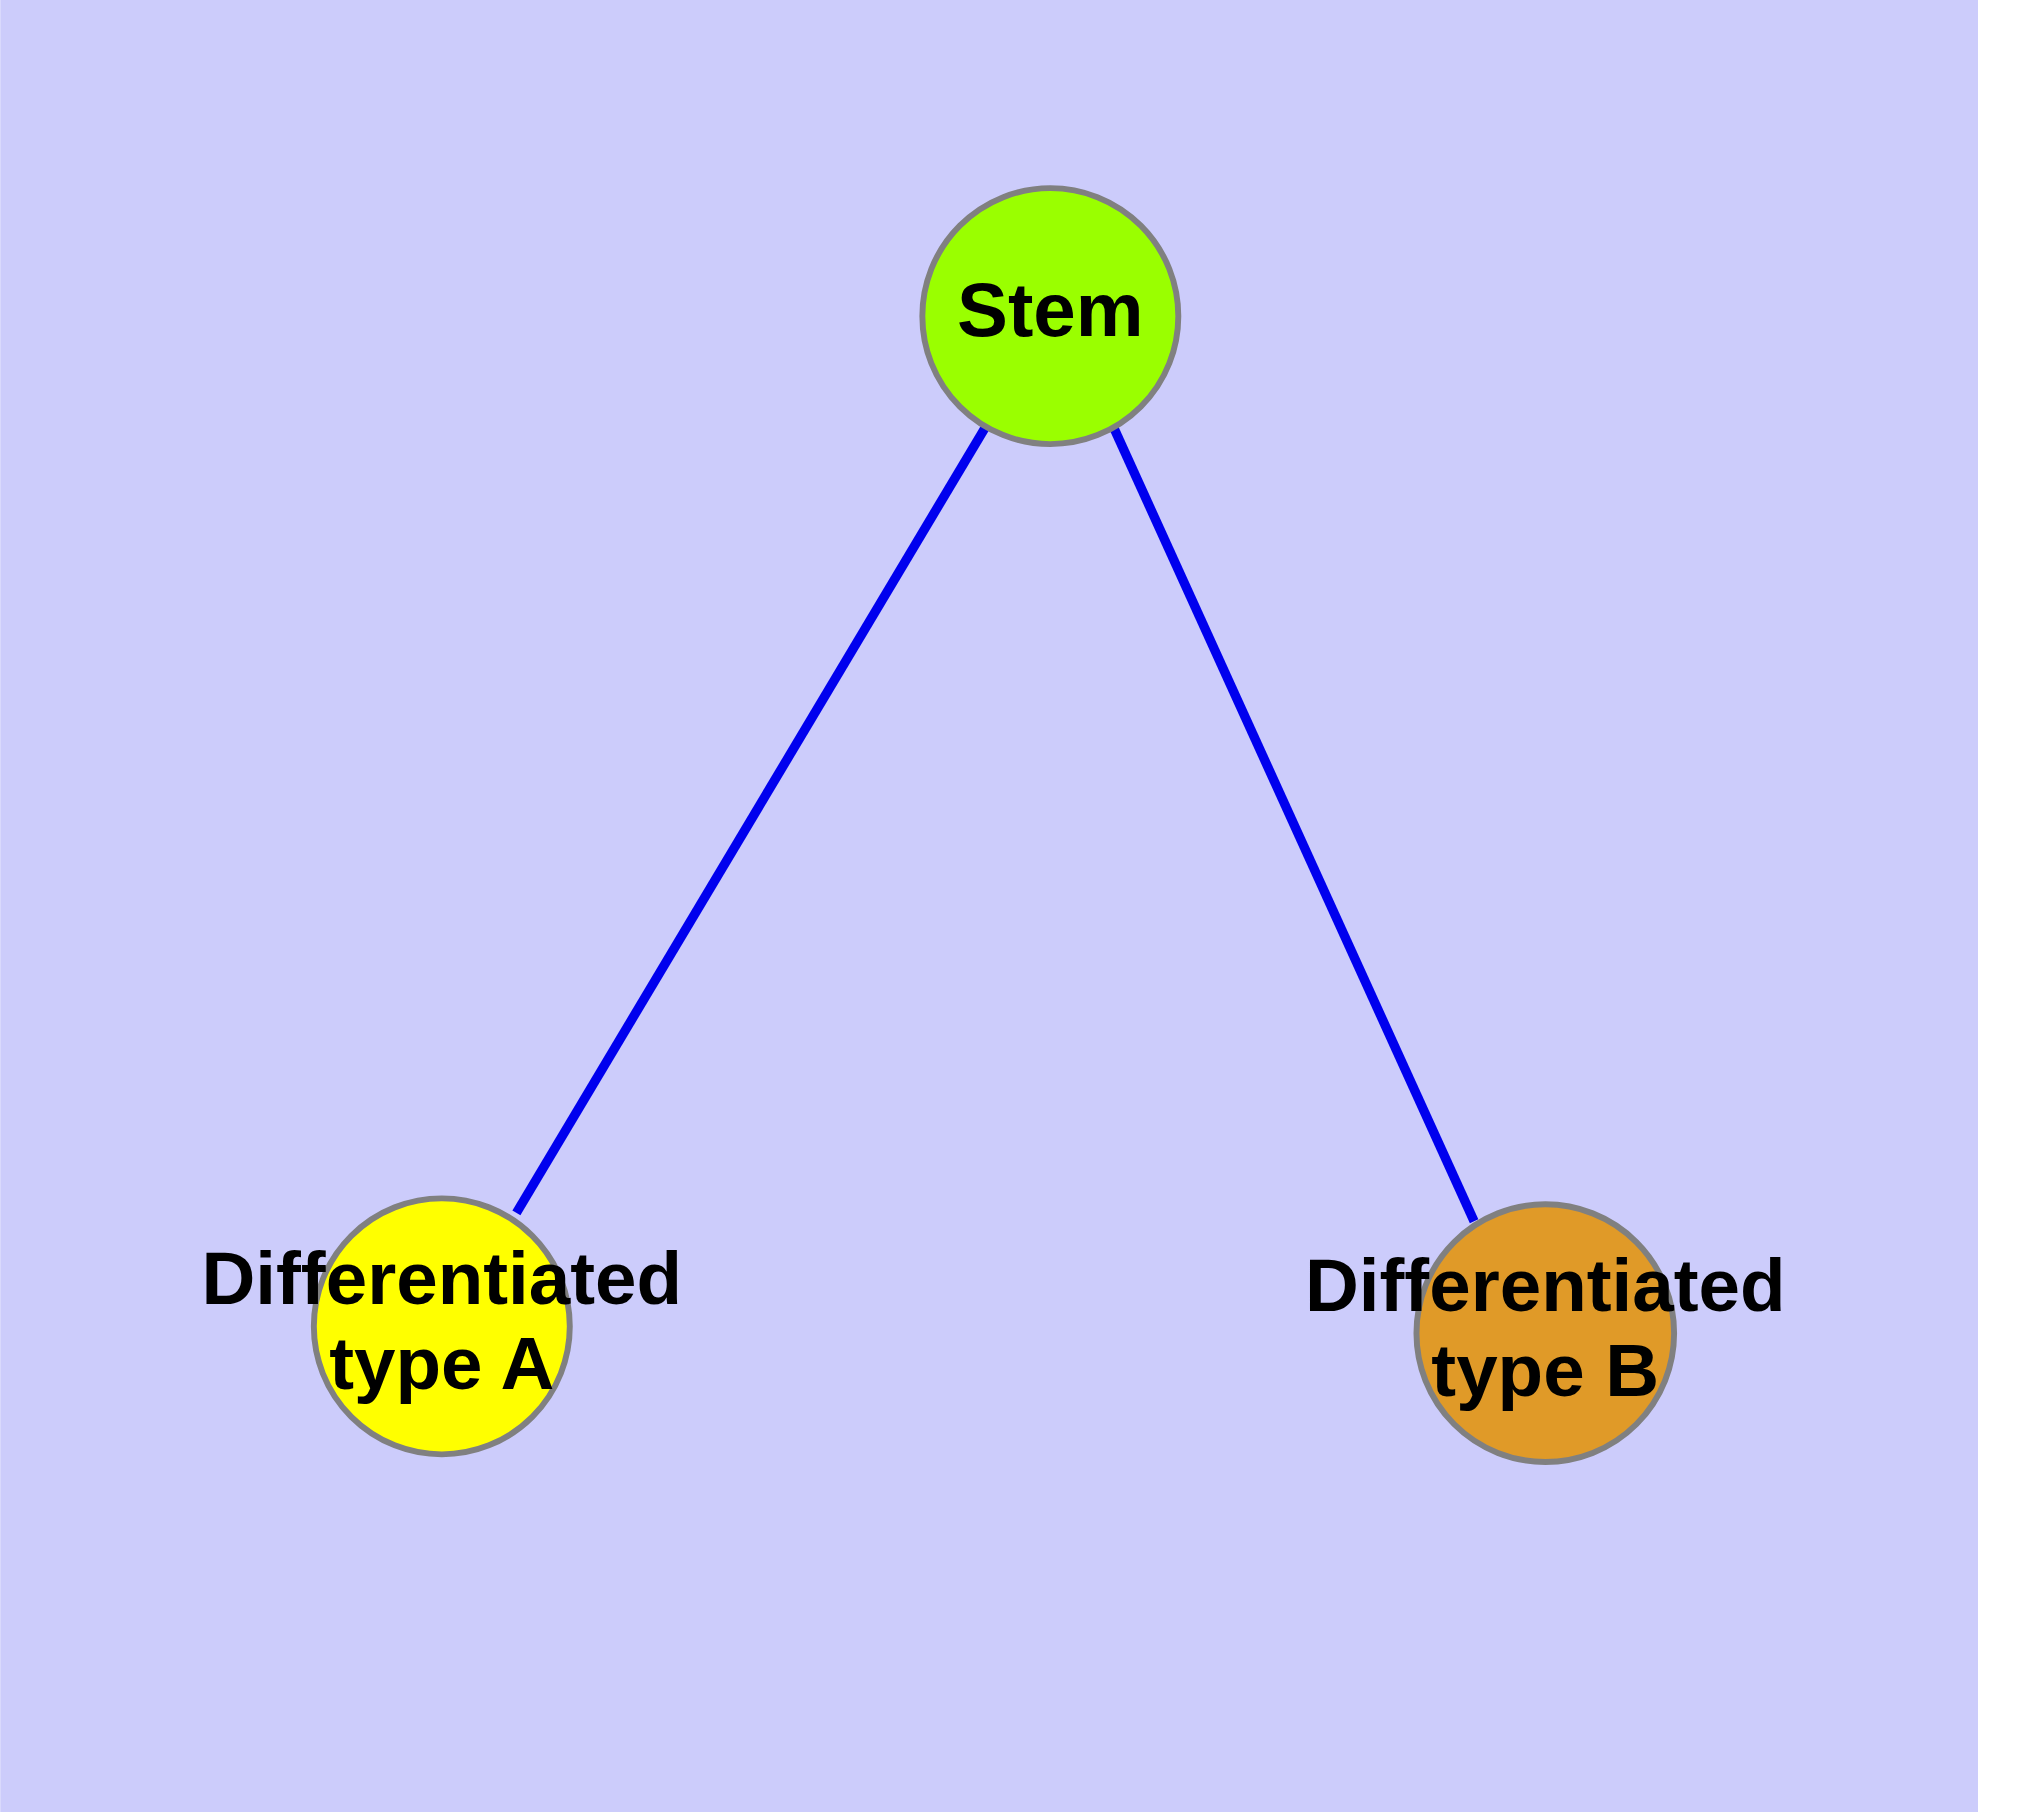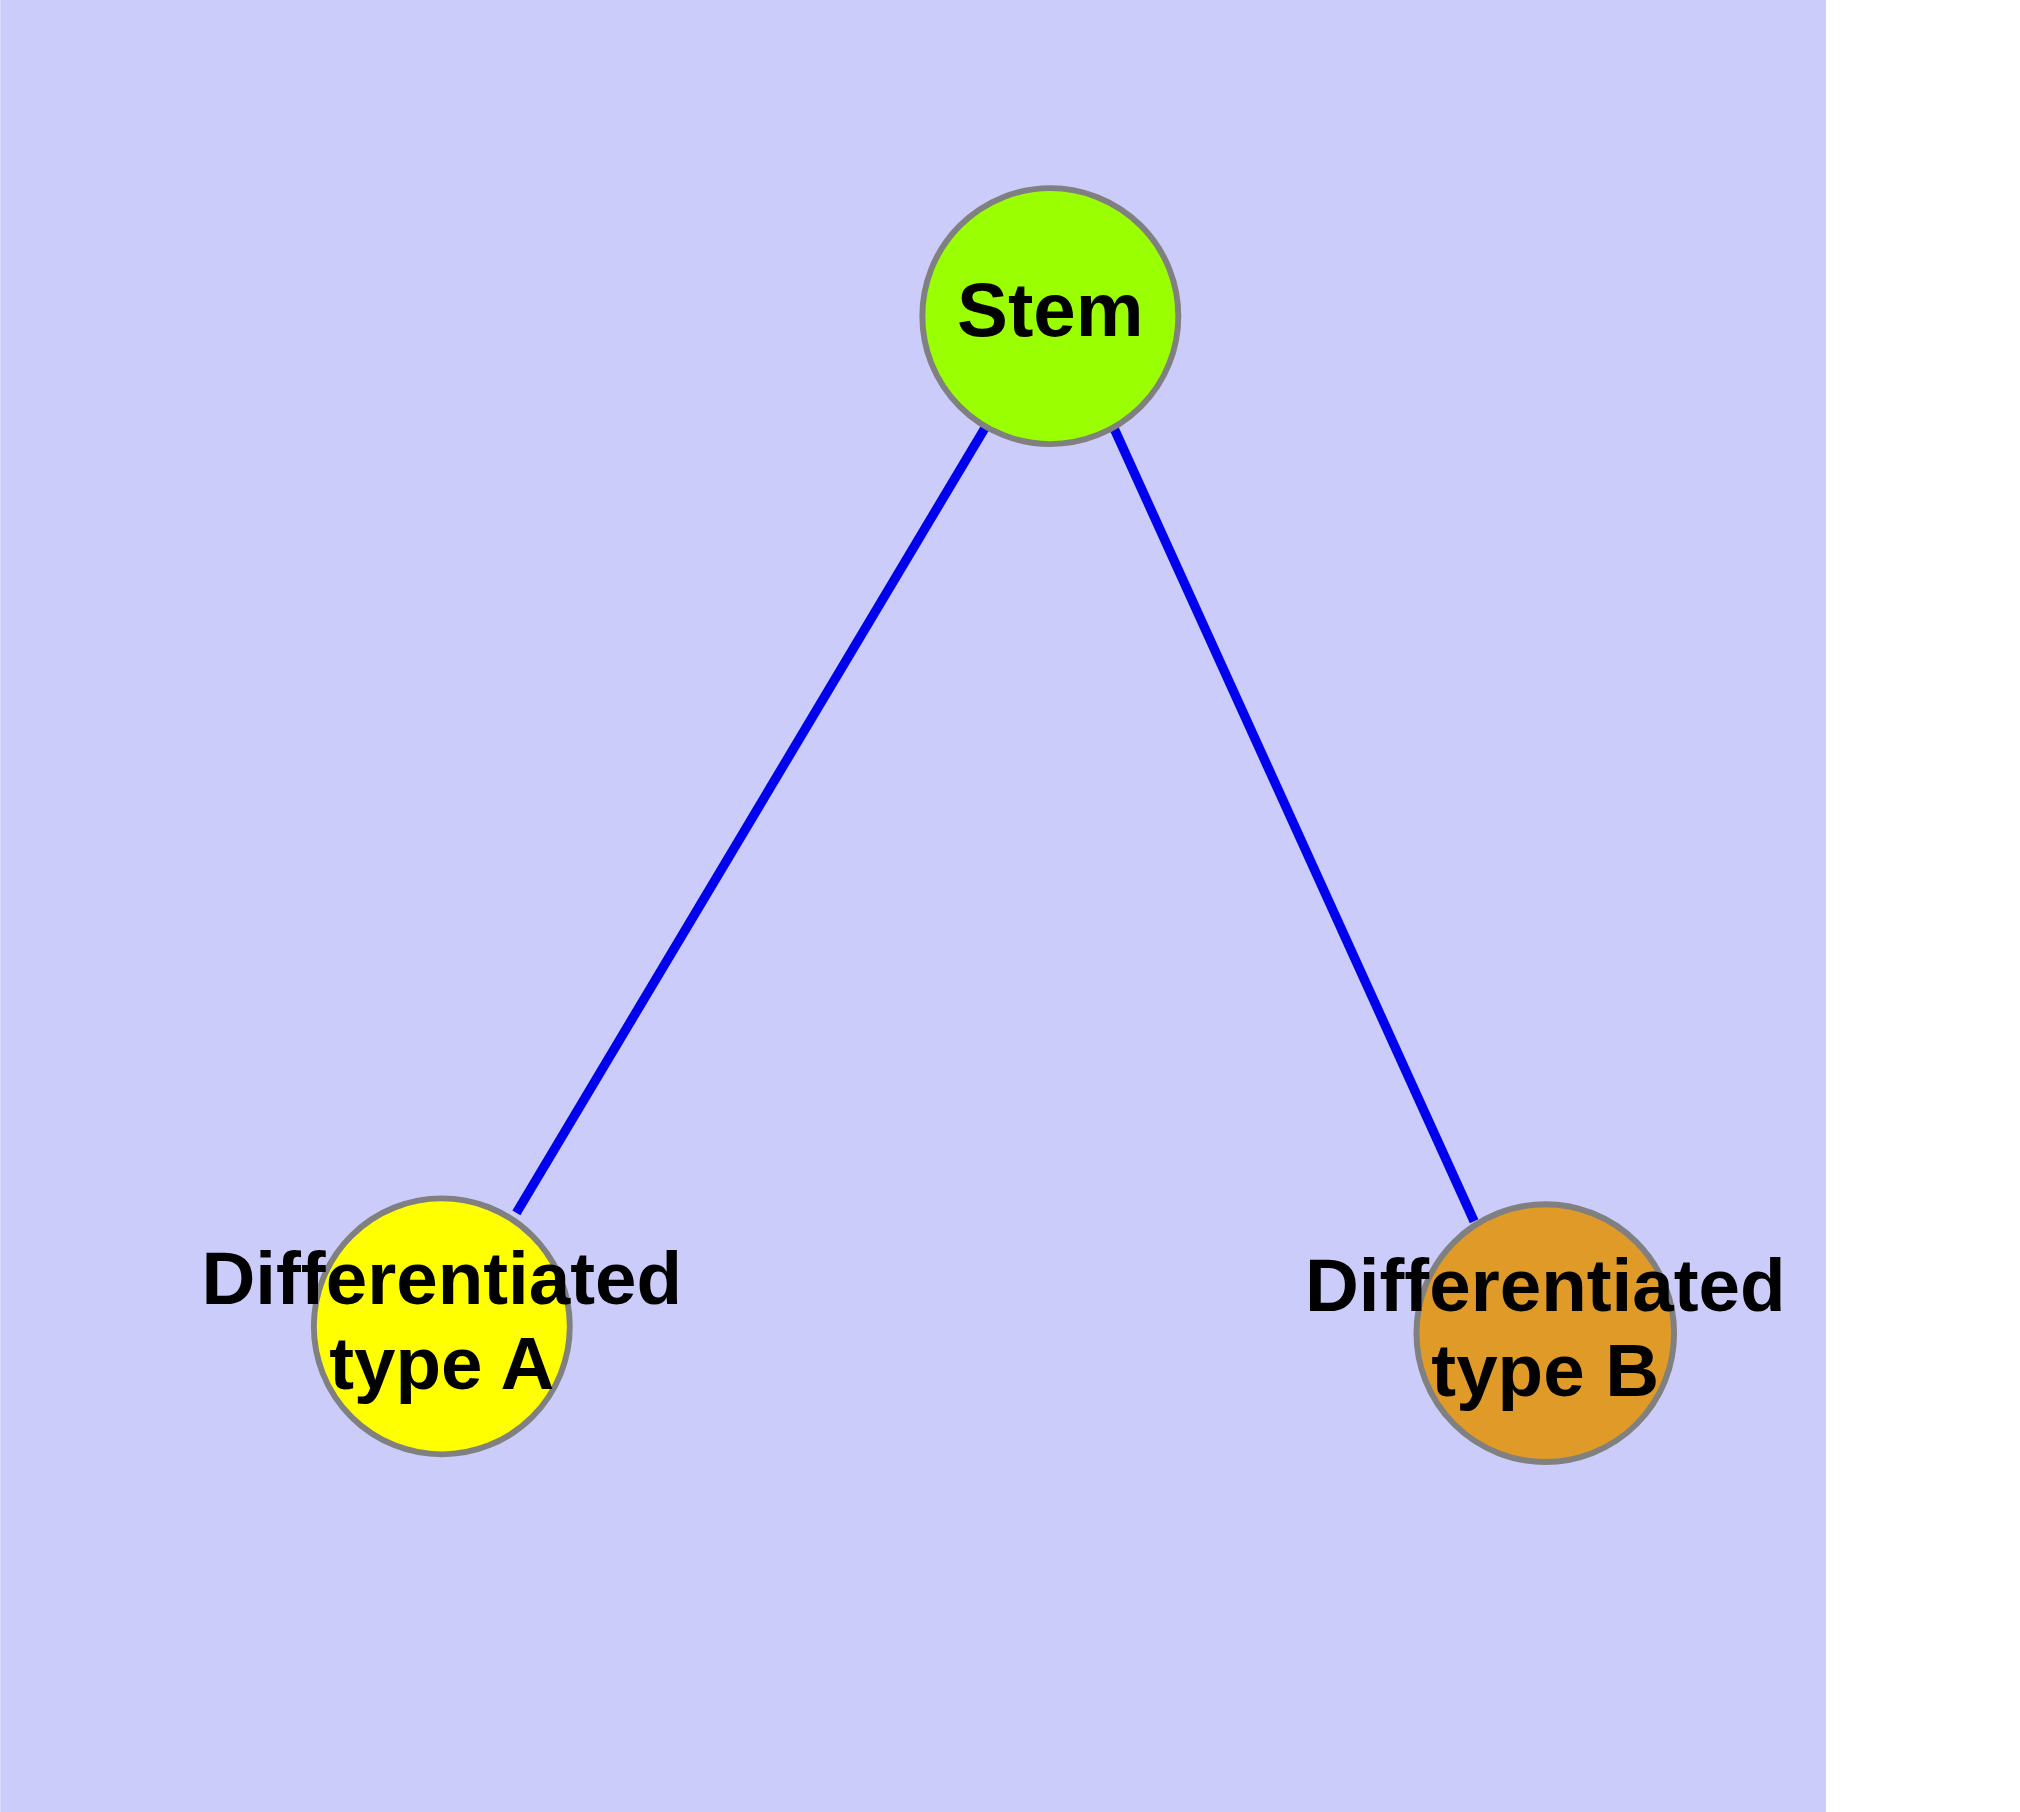--- a/index.html
+++ b/index.html
@@ -39,21 +39,21 @@
   .node-label-main {
     font-size: 88px;
   }
   .node-label-stem {
     font-size: 90px;
   }
 </style>
 </head>
 <body>
 
-<div id="canvas" style="width: 1826px; height: 1812px;">
+<div id="canvas" style="width: 1978px; height: 1812px;">
   <svg id="graph-svg" viewBox="0 0 2384 2138" style="width: 2021px; height: 1812px;">
 
     <rect id="bg-rect" x="0" y="0" width="2384" height="2138" fill="#ccccfb"></rect>
 
     <g id="edges-group">
         <line x1="1163" y1="503" x2="609" y2="1431" stroke="#0000ee" stroke-width="11" class="edge-line"></line>
         <line x1="1314" y1="505" x2="1739" y2="1441" stroke="#0000ee" stroke-width="11" class="edge-line"></line>
       </g>
     <g id="nodes-group">
         <circle cx="1239" cy="373" r="151" fill="#9aff00" stroke="#808080" stroke-width="7" class="node-circle"></circle>

